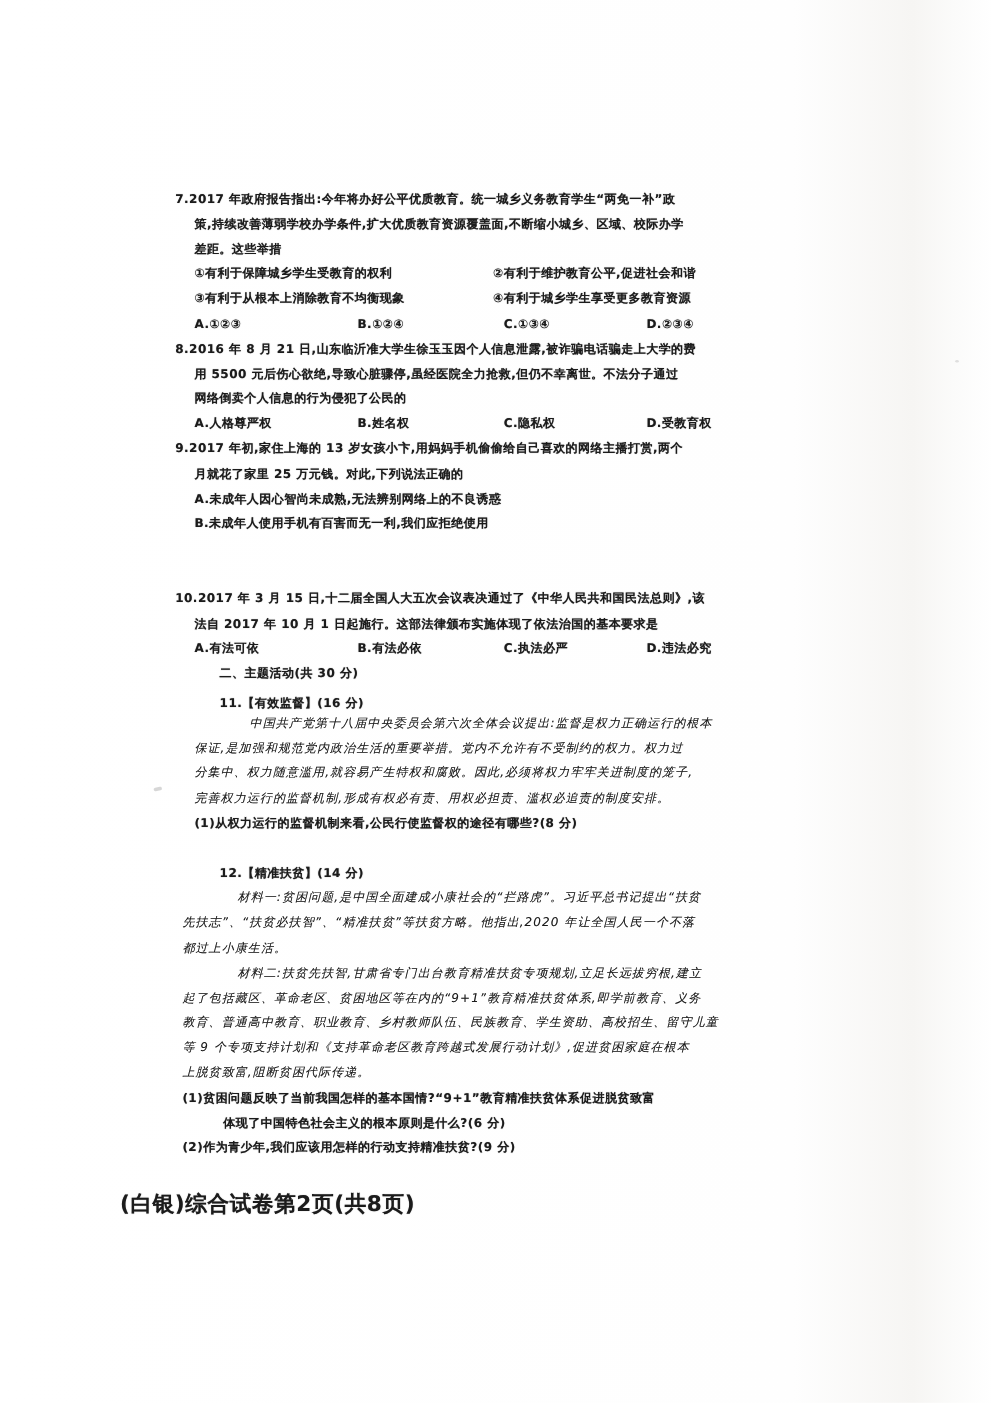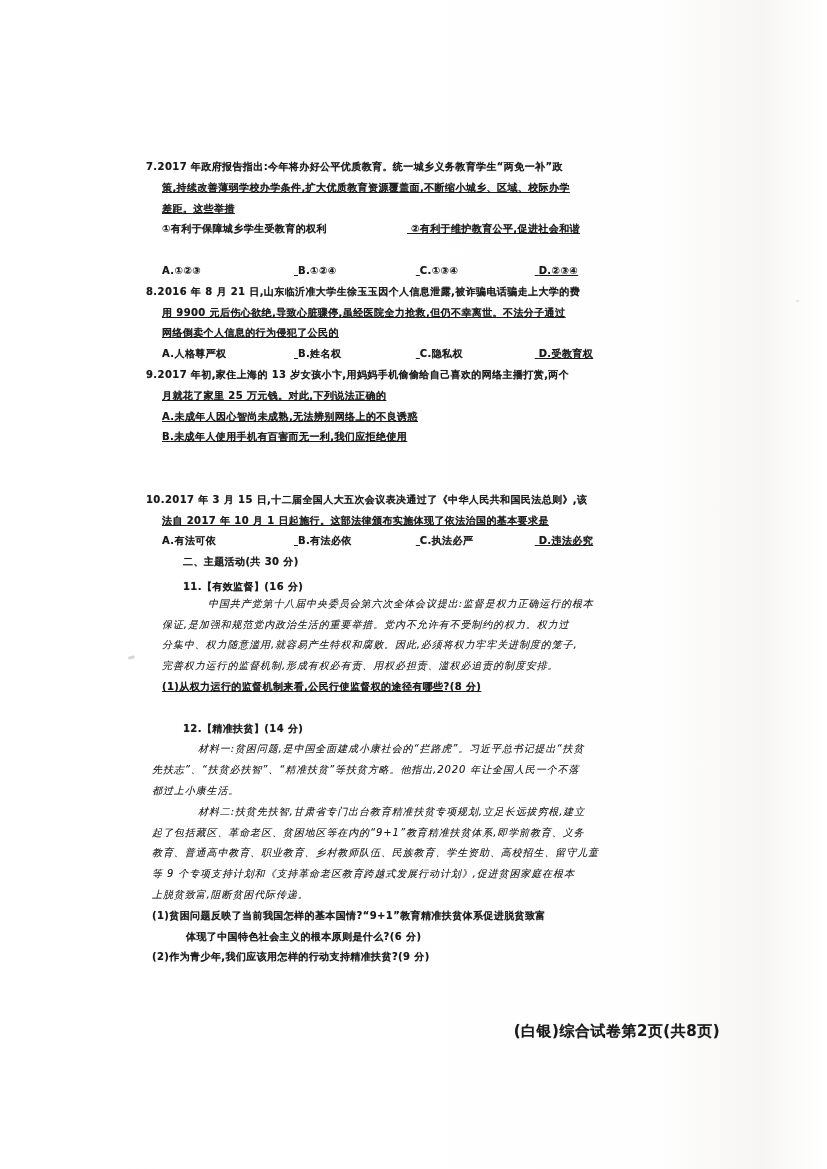--- a/index.html
+++ b/index.html
@@ -53,37 +53,37 @@
     text-shadow: 0 0 0.8px rgba(25,25,25,0.6);
     margin-left: 37px;
   }
   
   .kai {
     font-style: italic;
     font-weight: 400;
     letter-spacing: 0.9px;
     text-shadow: 0 0 0.5px rgba(40,40,40,0.4);
   }
-  .cont   { padding-left: 16px; text-decoration: underline; }   
+  .cont   { padding-left: 16px; }   
   .ind1   { padding-left: 62px; }   
   .bcont  { padding-left: 16px; }   
   .mind   { padding-left: 52px; }   
   .mcont  { padding-left: 6px;  }   
   .wrapc  { padding-left: 40px; }   
   .opts .o1 { display: inline-block; width: 132px; }
   .opts .o2 { display: inline-block; width: 118px; }
   .opts .o3 { display: inline-block; width: 115px; }
   .items .c1 { display: inline-block; width: 245px; }
   .footer {
     position: absolute;
-    top: 1022px;
+    top: 991px;
     left: 100px;
     width: 620px;
-    text-align: right;
-    font-size: 15px;
+    text-align: left;
+    font-size: 18px;
     font-weight: 600;
     letter-spacing: 0.5px;
     text-shadow: 0 0 0.7px rgba(25,25,25,0.5);
   }
   .speck {
     position: absolute;
     left: 128px;
     top: 656px;
     width: 7px;
     height: 3px;
@@ -107,29 +107,33 @@
 <div class="sheet">
   <div class="doc">
 
     <div class="line q" style="top:0px">7.2017 年政府报告指出:今年将办好公平优质教育。统一城乡义务教育学生“两免一补”政</div>
     <div class="line q cont" style="top:21px">策,持续改善薄弱学校办学条件,扩大优质教育资源覆盖面,不断缩小城乡、区域、校际办学</div>
     <div class="line q cont" style="top:42px">差距。这些举措</div>
     <div class="line q cont items" style="top:62px">
       <span class="c1">①有利于保障城乡学生受教育的权利</span>
       <span class="c2">②有利于维护教育公平,促进社会和谐</span>
     </div>
+    <div class="line q cont items" style="top:83px">
+      <span class="c1">③有利于从根本上消除教育不均衡现象</span>
+      <span class="c2">④有利于城乡学生享受更多教育资源</span>
+    </div>
     <div class="line q cont opts" style="top:104px">
       <span class="o1">A.①②③</span>
       <span class="o2">B.①②④</span>
       <span class="o3">C.①③④</span>
       <span class="o4">D.②③④</span>
     </div>
 
     <div class="line q" style="top:125px">8.2016 年 8 月 21 日,山东临沂准大学生徐玉玉因个人信息泄露,被诈骗电话骗走上大学的费</div>
-    <div class="line q cont" style="top:146px">用 9900 元后伤心欲绝,导致心脏骤停,虽经医院全力抢救,但仍不幸离世。不法分子通过</div>
+    <div class="line q cont" style="top:146px">用 5500 元后伤心欲绝,导致心脏骤停,虽经医院全力抢救,但仍不幸离世。不法分子通过</div>
     <div class="line q cont" style="top:166px">网络倒卖个人信息的行为侵犯了公民的</div>
     <div class="line q cont opts" style="top:187px">
       <span class="o1">A.人格尊严权</span>
       <span class="o2">B.姓名权</span>
       <span class="o3">C.隐私权</span>
       <span class="o4">D.受教育权</span>
     </div>
 
     <div class="line q" style="top:208px">9.2017 年初,家住上海的 13 岁女孩小卞,用妈妈手机偷偷给自己喜欢的网络主播打赏,两个</div>
     <div class="line q cont" style="top:229px">月就花了家里 25 万元钱。对此,下列说法正确的</div>

